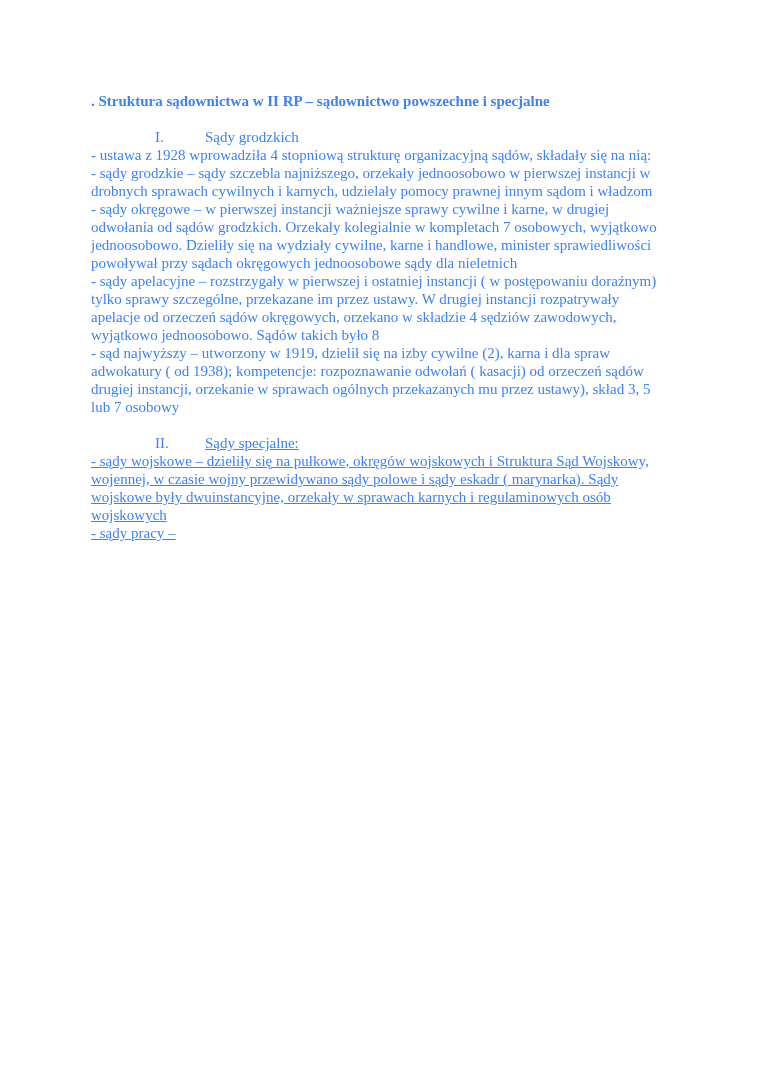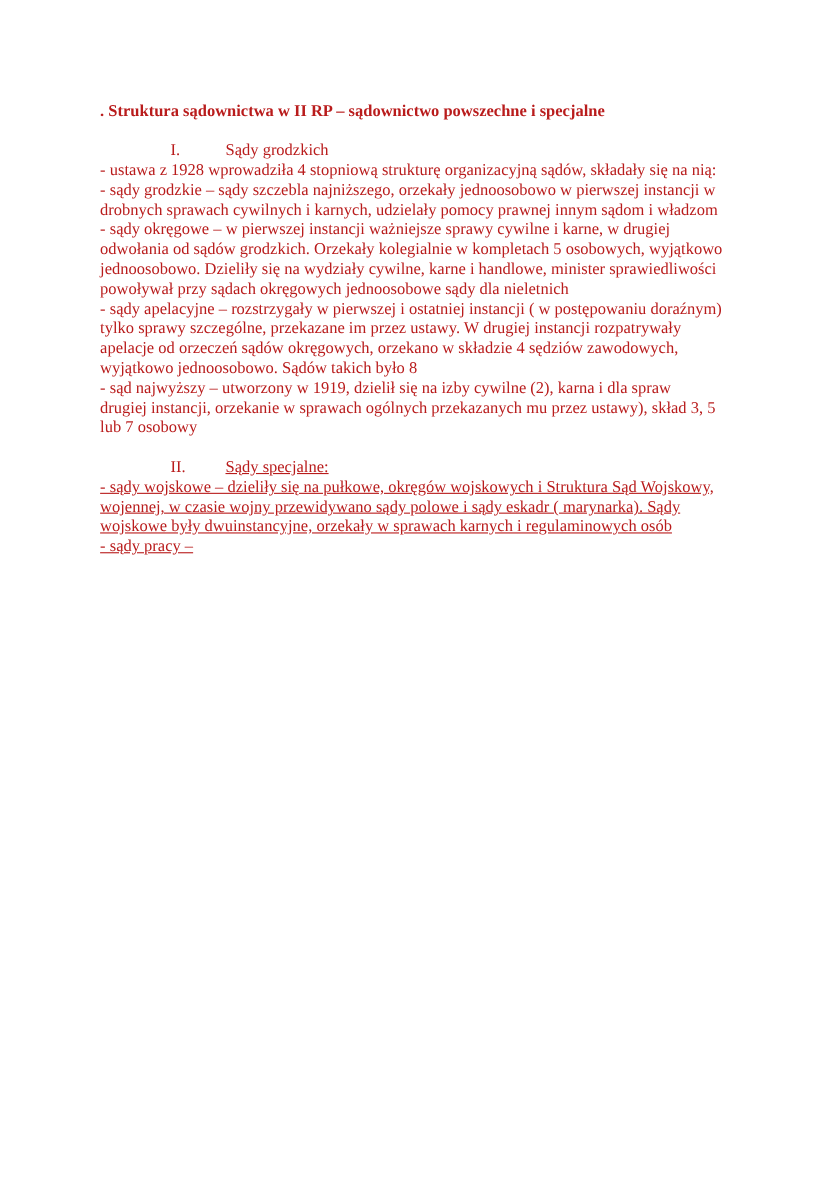--- a/index.html
+++ b/index.html
@@ -9,21 +9,21 @@
   }
   .doc-page {
     position: relative;
     width: 760px;
     height: 1075px;
     background: #ffffff;
     overflow: hidden;
     font-family: "Liberation Serif", "DejaVu Serif", serif;
     font-size: 15px;
     line-height: 18px;
-    color: #b91c1c;
+    color: #3b82f6;
   }
   .doc-content {
     position: absolute;
     top: 92px;
     left: 91px;
     right: 40px;
   }
   .doc-title {
     font-weight: bold;
     white-space: nowrap;
@@ -52,37 +52,39 @@
   <div class="doc-content">
     <div class="doc-title">. Struktura sądownictwa w II RP – sądownictwo powszechne i specjalne</div>
     <div id="sections">
   <section class="doc-section">
     <div class="heading-line"><span class="numeral">I.</span><span class="heading-text">Sądy grodzkich</span></div>
     <div class="lines">
             <div class="line">- ustawa z 1928 wprowadziła 4 stopniową strukturę organizacyjną sądów, składały się na nią:</div>
             <div class="line">- sądy grodzkie – sądy szczebla najniższego, orzekały jednoosobowo w pierwszej instancji w</div>
             <div class="line">drobnych sprawach cywilnych i karnych, udzielały pomocy prawnej innym sądom i władzom</div>
             <div class="line">- sądy okręgowe – w pierwszej instancji ważniejsze sprawy cywilne i karne, w drugiej</div>
-            <div class="line">odwołania od sądów grodzkich. Orzekały kolegialnie w kompletach 5 osobowych, wyjątkowo</div>
+            <div class="line">odwołania od sądów grodzkich. Orzekały kolegialnie w kompletach 7 osobowych, wyjątkowo</div>
             <div class="line">jednoosobowo. Dzieliły się na wydziały cywilne, karne i handlowe, minister sprawiedliwości</div>
             <div class="line">powoływał przy sądach okręgowych jednoosobowe sądy dla nieletnich</div>
             <div class="line">- sądy apelacyjne – rozstrzygały w pierwszej i ostatniej instancji ( w postępowaniu doraźnym)</div>
             <div class="line">tylko sprawy szczególne, przekazane im przez ustawy. W drugiej instancji rozpatrywały</div>
             <div class="line">apelacje od orzeczeń sądów okręgowych, orzekano w składzie 4 sędziów zawodowych,</div>
             <div class="line">wyjątkowo jednoosobowo. Sądów takich było 8</div>
             <div class="line">- sąd najwyższy – utworzony w 1919, dzielił się na izby cywilne (2), karna i dla spraw</div>
+            <div class="line">adwokatury ( od 1938); kompetencje: rozpoznawanie odwołań ( kasacji) od orzeczeń sądów</div>
             <div class="line">drugiej instancji, orzekanie w sprawach ogólnych przekazanych mu przez ustawy), skład 3, 5</div>
             <div class="line">lub 7 osobowy</div>
           </div>
   </section>
 
   <section class="doc-section">
     <div class="heading-line"><span class="numeral">II.</span><span class="heading-text">Sądy specjalne:</span></div>
     <div class="lines">
             <div class="line">- sądy wojskowe – dzieliły się na pułkowe, okręgów wojskowych i Struktura Sąd Wojskowy,</div>
             <div class="line">wojennej, w czasie wojny przewidywano sądy polowe i sądy eskadr ( marynarka). Sądy</div>
             <div class="line">wojskowe były dwuinstancyjne, orzekały w sprawach karnych i regulaminowych osób</div>
+            <div class="line">wojskowych</div>
             <div class="line">- sądy pracy –</div>
           </div>
   </section>
 </div>
   </div>
 </div>
 
 </body></html>

